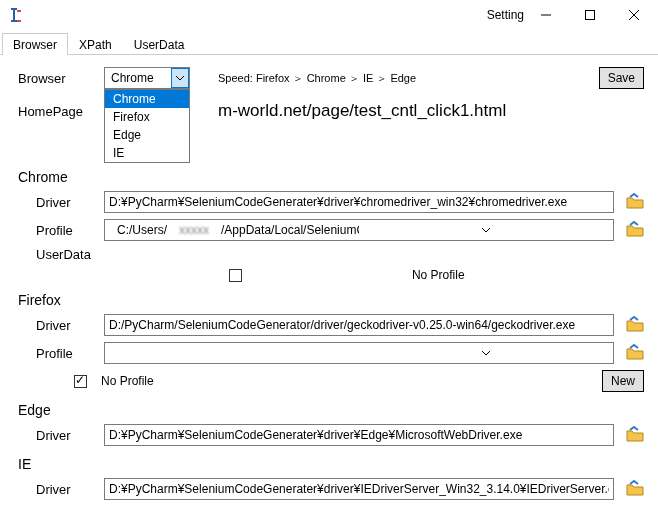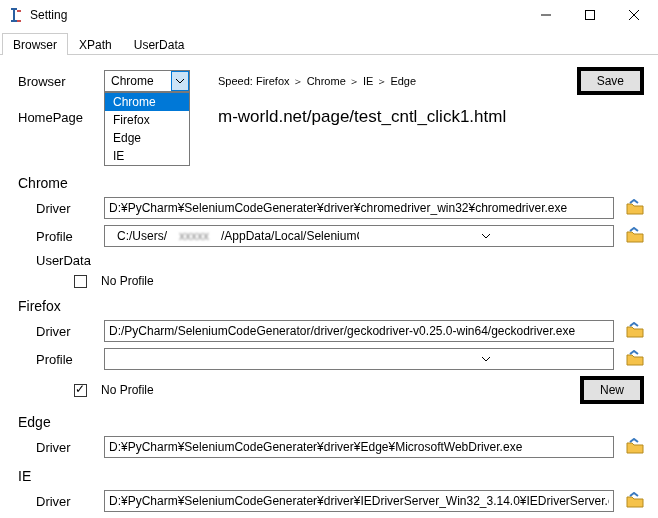--- a/index.html
+++ b/index.html
@@ -1,36 +1,36 @@
 <!DOCTYPE html>
 <html><head>
 <meta charset="utf-8">
 <style>
 * { box-sizing: border-box; margin: 0; padding: 0; }
 body { font-family: "Segoe UI", Meiryo, sans-serif; font-size: 12px; color: #000; background: #fff; width: 658px; height: 518px; overflow: hidden; }
-.titlebar { display: flex; align-items: center; height: 30px; padding: 0 2px 0 8px; }
+.titlebar { display: flex; align-items: center; height: 30px; padding: 0 2px 0 8px; text-align: right; }
 .titlebar .app-icon { width: 16px; height: 16px; margin-right: 6px; }
 .titlebar .title { flex: 1; font-size: 12px; }
 .titlebar .wbtn { width: 44px; height: 28px; display: flex; align-items: center; justify-content: center; }
 .tabs { display: flex; border-bottom: 1px solid #ccc; padding-left: 2px; margin-top: 2px; }
 .tab { padding: 4px 10px 3px; border: 1px solid transparent; border-bottom: none; cursor: default; font-size: 12px; position: relative; top: 1px; }
 .tab.active { border-color: #ccc; background: #fff; }
 .content { padding: 12px 14px 10px 18px; }
 .row { display: flex; align-items: center; gap: 8px; margin-bottom: 6px; }
 .label { width: 78px; font-size: 13px; }
-.indent { padding-left: 18px; }
+.indent { padding-left: 18px; justify-content: space-between; }
 .section { font-size: 14px; margin: 10px 0 6px 0; }
 .select { border: 1px solid #7a7a7a; height: 22px; display: flex; align-items: center; background: #fff; }
 .select .sval { padding: 0 6px; flex: 1; }
 .select .sbtn { width: 18px; height: 20px; border-left: 1px solid #7a7a7a; background: #e1e1e1; display: flex; align-items: center; justify-content: center; }
 .select.open .sbtn { background: #cce4f7; border: 1px solid #0078d7; }
 .dropdown { position: absolute; background: #fff; border: 1px solid #787878; width: 86px; z-index: 10; }
 .ditem { padding: 2px 8px; font-size: 12px; }
 .ditem.sel { background: #0078d7; color: #fff; }
-.btn { border: 4px solid #000000; background: #e1e1e1; padding: 3px 16px; font-size: 12px; }
+.btn { border: 1px solid #000000; background: #e1e1e1; padding: 3px 8px; font-size: 12px; }
 .input { border: 1px solid #7a7a7a; height: 22px; padding: 0 4px; font-size: 12px; flex: 1; background: #fff; }
 .input.wide { width: 510px; }
 .combo { border: 1px solid #7a7a7a; height: 22px; display: flex; align-items: center; flex: 1; }
 .combo span { padding: 0 6px; flex: 1; white-space: nowrap; overflow: hidden; }
 .combo .cbtn { width: 18px; height: 20px; display: flex; align-items: center; justify-content: center; }
 .folder-icon { width: 18px; height: 18px; margin-left: 4px; }
 .cb { width: 13px; height: 13px; border: 1px solid #333; display: inline-block; margin-right: 6px; position: relative; }
 .cb.checked::after { content: "✓"; position: absolute; top: -3px; left: 0; font-size: 12px; }
 .note { font-size: 17px; }
 .speed { font-size: 11px; }

